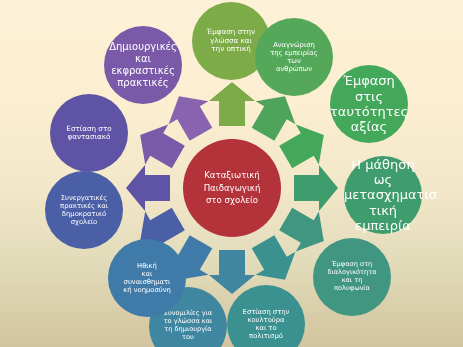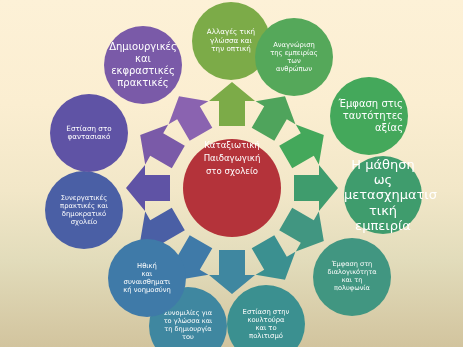--- a/index.html
+++ b/index.html
@@ -40,21 +40,21 @@
   .node .label {
     display: block;
     padding: 0 5px;
     width: 100%;
     white-space: pre-line;
   }
   .center-node {
     position: absolute;
     border-radius: 50%;
     display: flex;
-    align-items: flex-start;
+    align-items: center;
     justify-content: center;
     text-align: center;
     color: #ffffff;
     background: #b4333a;
     box-sizing: border-box;
     line-height: 1.5;
   }
   .center-node .label {
     display: block;
     width: 100%;
@@ -76,31 +76,31 @@
       <polygon points="219.0,250.0 219.0,275.0 209.0,275.0 232.0,294.0 255.0,275.0 245.0,275.0 245.0,250.0" fill="#3f87a0"></polygon>
       <polygon points="189.7,235.2 177.2,256.8 168.6,251.8 179.0,279.8 208.4,274.8 199.8,269.8 212.3,248.2" fill="#3f7aa8"></polygon>
       <polygon points="171.8,207.7 150.2,220.2 145.2,211.6 140.2,241.0 168.2,251.4 163.2,242.8 184.8,230.3" fill="#4a5fa5"></polygon>
       <polygon points="170.0,175.0 145.0,175.0 145.0,165.0 126.0,188.0 145.0,211.0 145.0,201.0 170.0,201.0" fill="#5f53a5"></polygon>
       <polygon points="184.8,145.7 163.2,133.2 168.2,124.6 140.2,135.0 145.2,164.4 150.2,155.8 171.8,168.3" fill="#7a5aa8"></polygon>
       <polygon points="212.3,127.8 199.8,106.2 208.4,101.2 179.0,96.2 168.6,124.2 177.2,119.2 189.7,140.8" fill="#8a63b0"></polygon>
     </svg>
 
   <div id="node-layer">
       <div class="node" style="left: 192px; top: 2px; width: 78px; height: 78px; background: rgb(124, 171, 72); font-size: 7.2px;">
-        <span class="label">Αλλαγές τική
+        <span class="label">Έμφαση στην
 γλώσσα και
 την οπτική</span>
       </div>
       <div class="node" style="left: 255px; top: 18px; width: 78px; height: 78px; background: rgb(85, 168, 90); font-size: 6.8px;">
         <span class="label">Αναγνώριση
 της εμπειρίας
 των
 ανθρώπων</span>
       </div>
-      <div class="node" style="left: 330px; top: 77px; width: 78px; height: 78px; background: rgb(68, 168, 91); font-size: 10px; text-align: right;">
+      <div class="node" style="left: 330px; top: 65px; width: 78px; height: 78px; background: rgb(68, 168, 91); font-size: 13px;">
         <span class="label">Έμφαση στις
 ταυτότητες
 αξίας</span>
       </div>
       <div class="node" style="left: 344px; top: 156px; width: 78px; height: 78px; background: rgb(63, 156, 109); font-size: 13px;">
         <span class="label">Η μάθηση ως
 μετασχηματισ
 τική εμπειρία</span>
       </div>
       <div class="node" style="left: 313px; top: 238px; width: 78px; height: 78px; background: rgb(65, 150, 129); font-size: 6.6px;">

